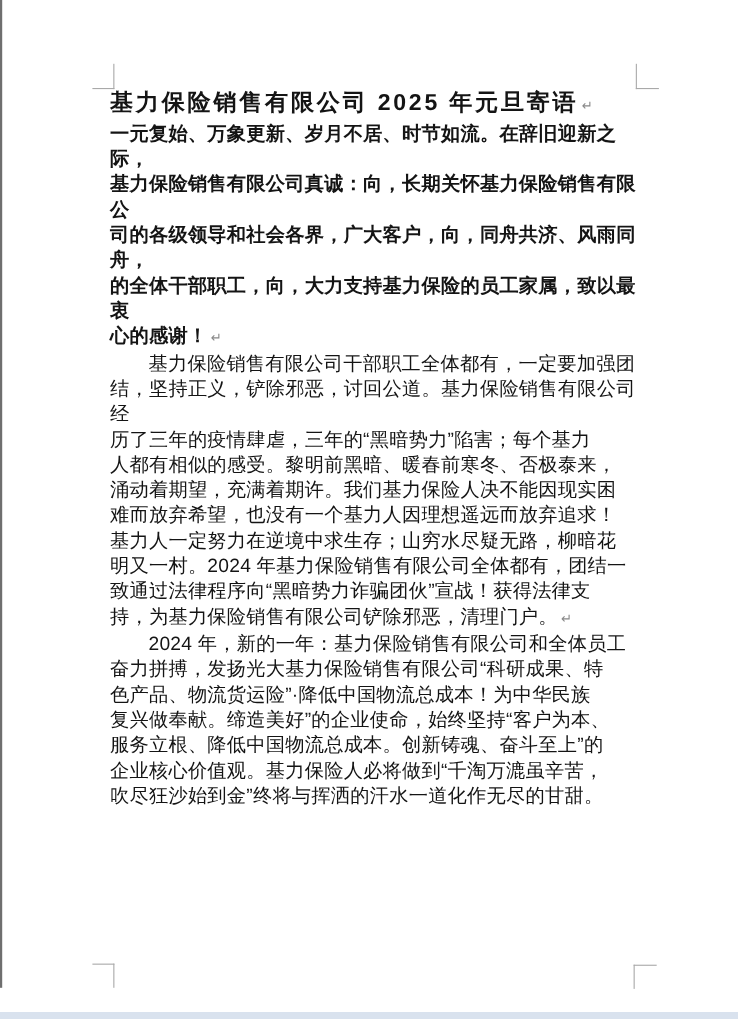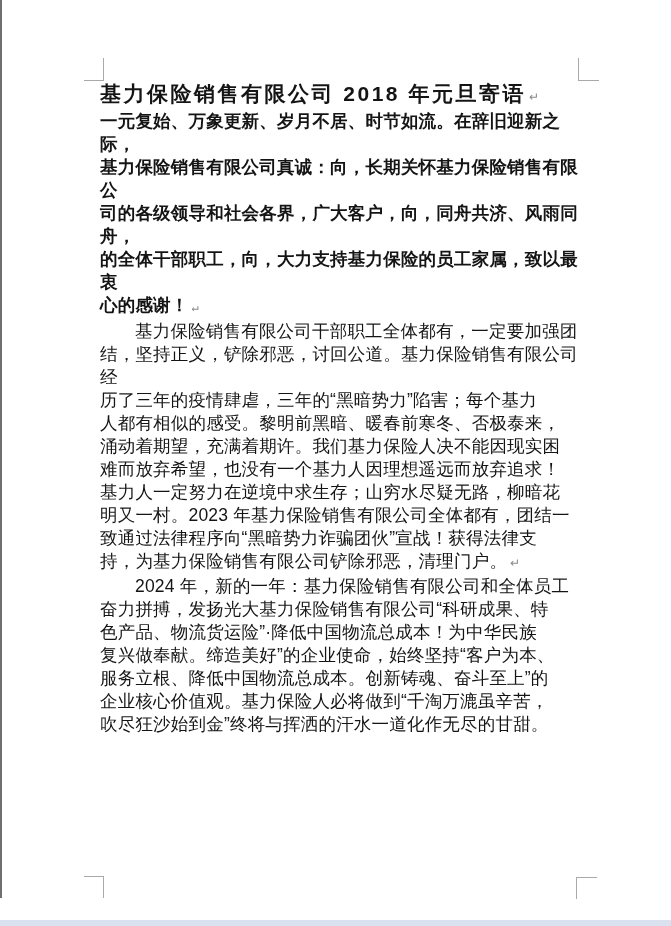--- a/index.html
+++ b/index.html
@@ -53,21 +53,21 @@
     line-height: 27px;
     white-space: nowrap;
   }
   .para {
     margin: 0;
     font-size: 17.5px;
     line-height: 23px;
     white-space: pre-line;
     letter-spacing: 0.2px;
   }
-  .para.bold   { font-weight: bold; font-family: Liberation Mono, monospace; }
+  .para.bold   { font-weight: bold; }
   .para.indent { text-indent: 2em; }
   .pmark {
     color: #8a8a8a;
     font-size: 12px;
     font-weight: normal;
     letter-spacing: 0;
     margin-left: 3px;
   }
 </style>
 </head>
@@ -77,38 +77,38 @@
 
   <div class="edge-line"></div>
 
   <div class="crop tl"></div>
   <div class="crop tr"></div>
   <div class="crop bl"></div>
   <div class="crop br"></div>
 
   <div class="text-area">
 
-    <h1 class="doc-title"><span>基力保险销售有限公司 2018 年元旦寄语</span><span class="pmark">↵</span></h1>
+    <h1 class="doc-title"><span>基力保险销售有限公司 2025 年元旦寄语</span><span class="pmark">↵</span></h1>
 
     <p class="para bold"><span>一元复始、万象更新、岁月不居、时节如流。在辞旧迎新之际，
 基力保险销售有限公司真诚：向，长期关怀基力保险销售有限公
 司的各级领导和社会各界，广大客户，向，同舟共济、风雨同舟，
 的全体干部职工，向，大力支持基力保险的员工家属，致以最衷
 心的感谢！</span><span class="pmark">↵</span></p>
 
 
 
     <p class="para indent"><span>基力保险销售有限公司干部职工全体都有，一定要加强团
 结，坚持正义，铲除邪恶，讨回公道。基力保险销售有限公司经
 历了三年的疫情肆虐，三年的“黑暗势力”陷害；每个基力
 人都有相似的感受。黎明前黑暗、暖春前寒冬、否极泰来，
 涌动着期望，充满着期许。我们基力保险人决不能因现实困
 难而放弃希望，也没有一个基力人因理想遥远而放弃追求！
 基力人一定努力在逆境中求生存；山穷水尽疑无路，柳暗花
-明又一村。2023 年基力保险销售有限公司全体都有，团结一
+明又一村。2024 年基力保险销售有限公司全体都有，团结一
 致通过法律程序向“黑暗势力诈骗团伙”宣战！获得法律支
 持，为基力保险销售有限公司铲除邪恶，清理门户。</span><span class="pmark">↵</span></p>
 
     <p class="para indent"><span>2024 年，新的一年：基力保险销售有限公司和全体员工
 奋力拼搏，发扬光大基力保险销售有限公司“科研成果、特
 色产品、物流货运险”·降低中国物流总成本！为中华民族
 复兴做奉献。缔造美好”的企业使命，始终坚持“客户为本、
 服务立根、降低中国物流总成本。创新铸魂、奋斗至上”的
 企业核心价值观。基力保险人必将做到“千淘万漉虽辛苦，
 吹尽狂沙始到金”终将与挥洒的汗水一道化作无尽的甘甜。</span></p>

